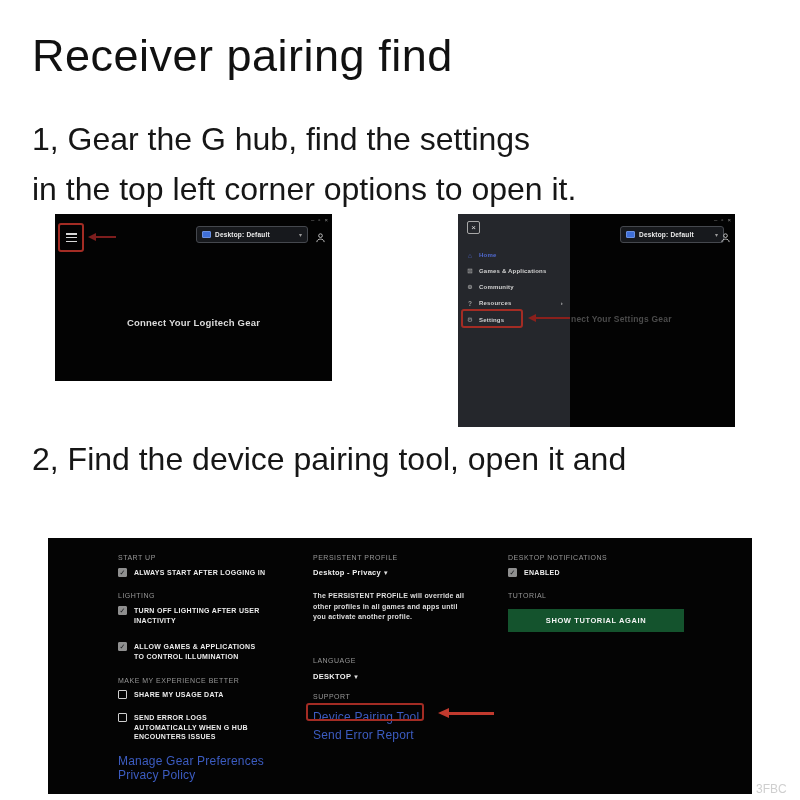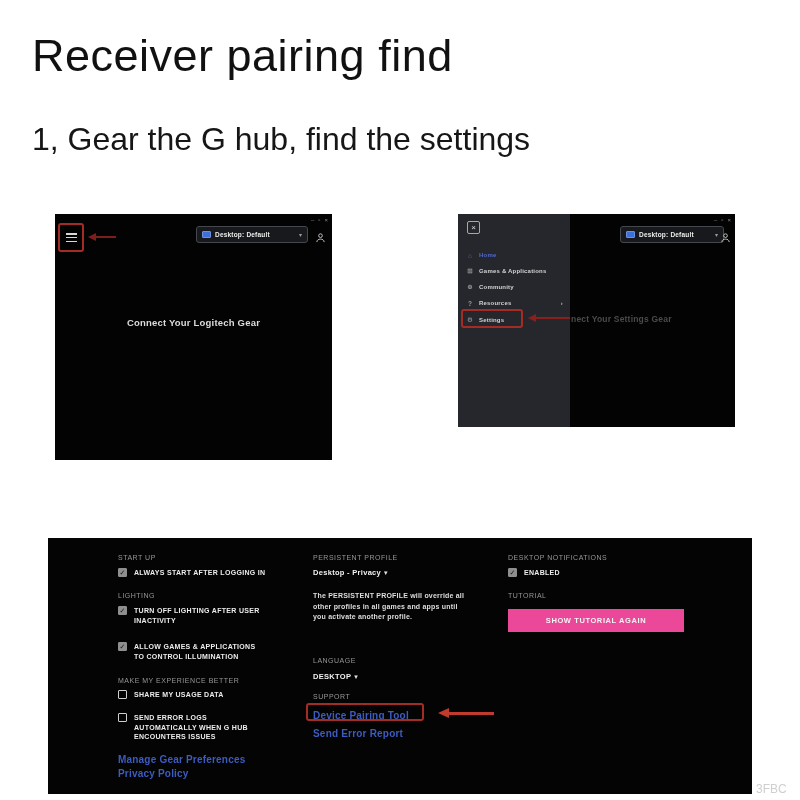--- a/index.html
+++ b/index.html
@@ -11,21 +11,21 @@
   .title {
     position:absolute; left:32px; top:30px;
     font-size:45px; letter-spacing:.5px; color:#111;
   }
   .step { position:absolute; left:32px; font-size:32px; line-height:50px; color:#161616; }
   .step1 { top:114px; }
   .step2 { top:434px; }
 
   
   .shot { position:absolute; background:#030303; overflow:hidden; }
-  .shot1 { left:55px; top:214px; width:277px; height:246px; }
+  .shot1 { left:55px; top:214px; width:277px; height:167px; }
   .shot2 { left:458px; top:214px; width:277px; height:213px; }
   .winctrl { position:absolute; top:2px; right:4px; display:flex; gap:4px;
              color:#8a8a8a; font-size:6px; line-height:8px; }
   .winctrl span { cursor:default; }
   .profile-pill {
     position:absolute; top:12px; height:17px; width:112px;
     background:#17191d; border:1px solid #45484e; border-radius:3px;
     display:flex; align-items:center; padding:0 5px; gap:4px;
   }
   .monitor-icon { width:9px; height:7px; background:#3f6fd8; border:1px solid #6a90e0;
@@ -71,39 +71,40 @@
   .col1 { left:70px;  width:185px; }
   .col2 { left:265px; width:175px; }
   .col3 { left:460px; width:210px; }
   .sec-h { position:absolute; color:#979797; font-size:7px; letter-spacing:.5px; }
   .chk-row { position:absolute; display:flex; gap:7px; align-items:flex-start; }
   .cb { flex:0 0 auto; width:9px; height:9px; border:1px solid #cfcfcf; border-radius:1px;
         font-size:7px; line-height:8px; text-align:center; color:transparent; }
   .cb.checked { background:#8f8f8f; border-color:#8f8f8f; color:#15161a; }
   .chk-label { color:#ececec; font-size:7px; font-weight:bold; letter-spacing:.3px;
                line-height:9.5px; max-width:152px; }
-  .blue-link { position:absolute; color:#3c5cc1; font-size:10px; font-weight:bold;
+  .blue-link { position:absolute; color:#3c5cc1; font-size:12px; font-weight:normal;
                letter-spacing:.2px; cursor:pointer; }
   .dd-value { position:absolute; color:#f2f2f2; font-size:7.5px; font-weight:bold;
               letter-spacing:.3px; cursor:pointer; }
   .dd-value .pill-chevron { font-size:7px; color:#e0e0e0; margin-left:3px; }
   .note { position:absolute; color:#dedede; font-size:7px; font-weight:bold;
           line-height:10.5px; letter-spacing:.2px; width:152px; }
   .tut-btn { position:absolute; left:0; top:71px; width:176px; height:23px;
-             background:#ec4899; border:none; color:#f4f4f4; font-size:7.5px;
+             background:#14532d; border:none; color:#f4f4f4; font-size:7.5px;
              font-weight:bold; letter-spacing:.6px; font-family:inherit; cursor:pointer; }
   .watermark { position:absolute; left:756px; top:782px; font-size:12px; color:#cfcfcf; }
 </style>
 </head>
 <body>
 
 <div class="title">Receiver pairing find</div>
 
 <div class="step step1">
   <div>1, Gear the G hub, find the settings</div>
+  <div>in the top left corner options to open it.</div>
 </div>
 
 <div class="shot shot1">
   <div class="winctrl">
     <span>–</span>
     <span>▫</span>
     <span>×</span>
   </div>
 
   <div class="hamburger">
@@ -179,20 +180,21 @@
     </div>
     <div class="red-box" style="left:3px; top:95px; width:62px; height:19px;"></div>
   </div>
   <div class="arrowL" style="left:70px; top:100px; width:44px;">
     <span class="head" style="border-right:8px solid #8a201c;"></span>
     <span class="shaft" style="width:34px; background:#8a201c;"></span>
   </div>
 </div>
 
 <div class="step step2">
+  <div>2, Find the device pairing tool, open it and</div>
 </div>
 
 <div class="panel">
 
   <div class="col col1">
     <div class="sec-h" style="top:16px;">START UP</div>
     <div class="chk-row" style="top:30px;">
       <span class="cb checked">✓</span>
       <span class="chk-label">ALWAYS START AFTER LOGGING IN</span>
     </div>

